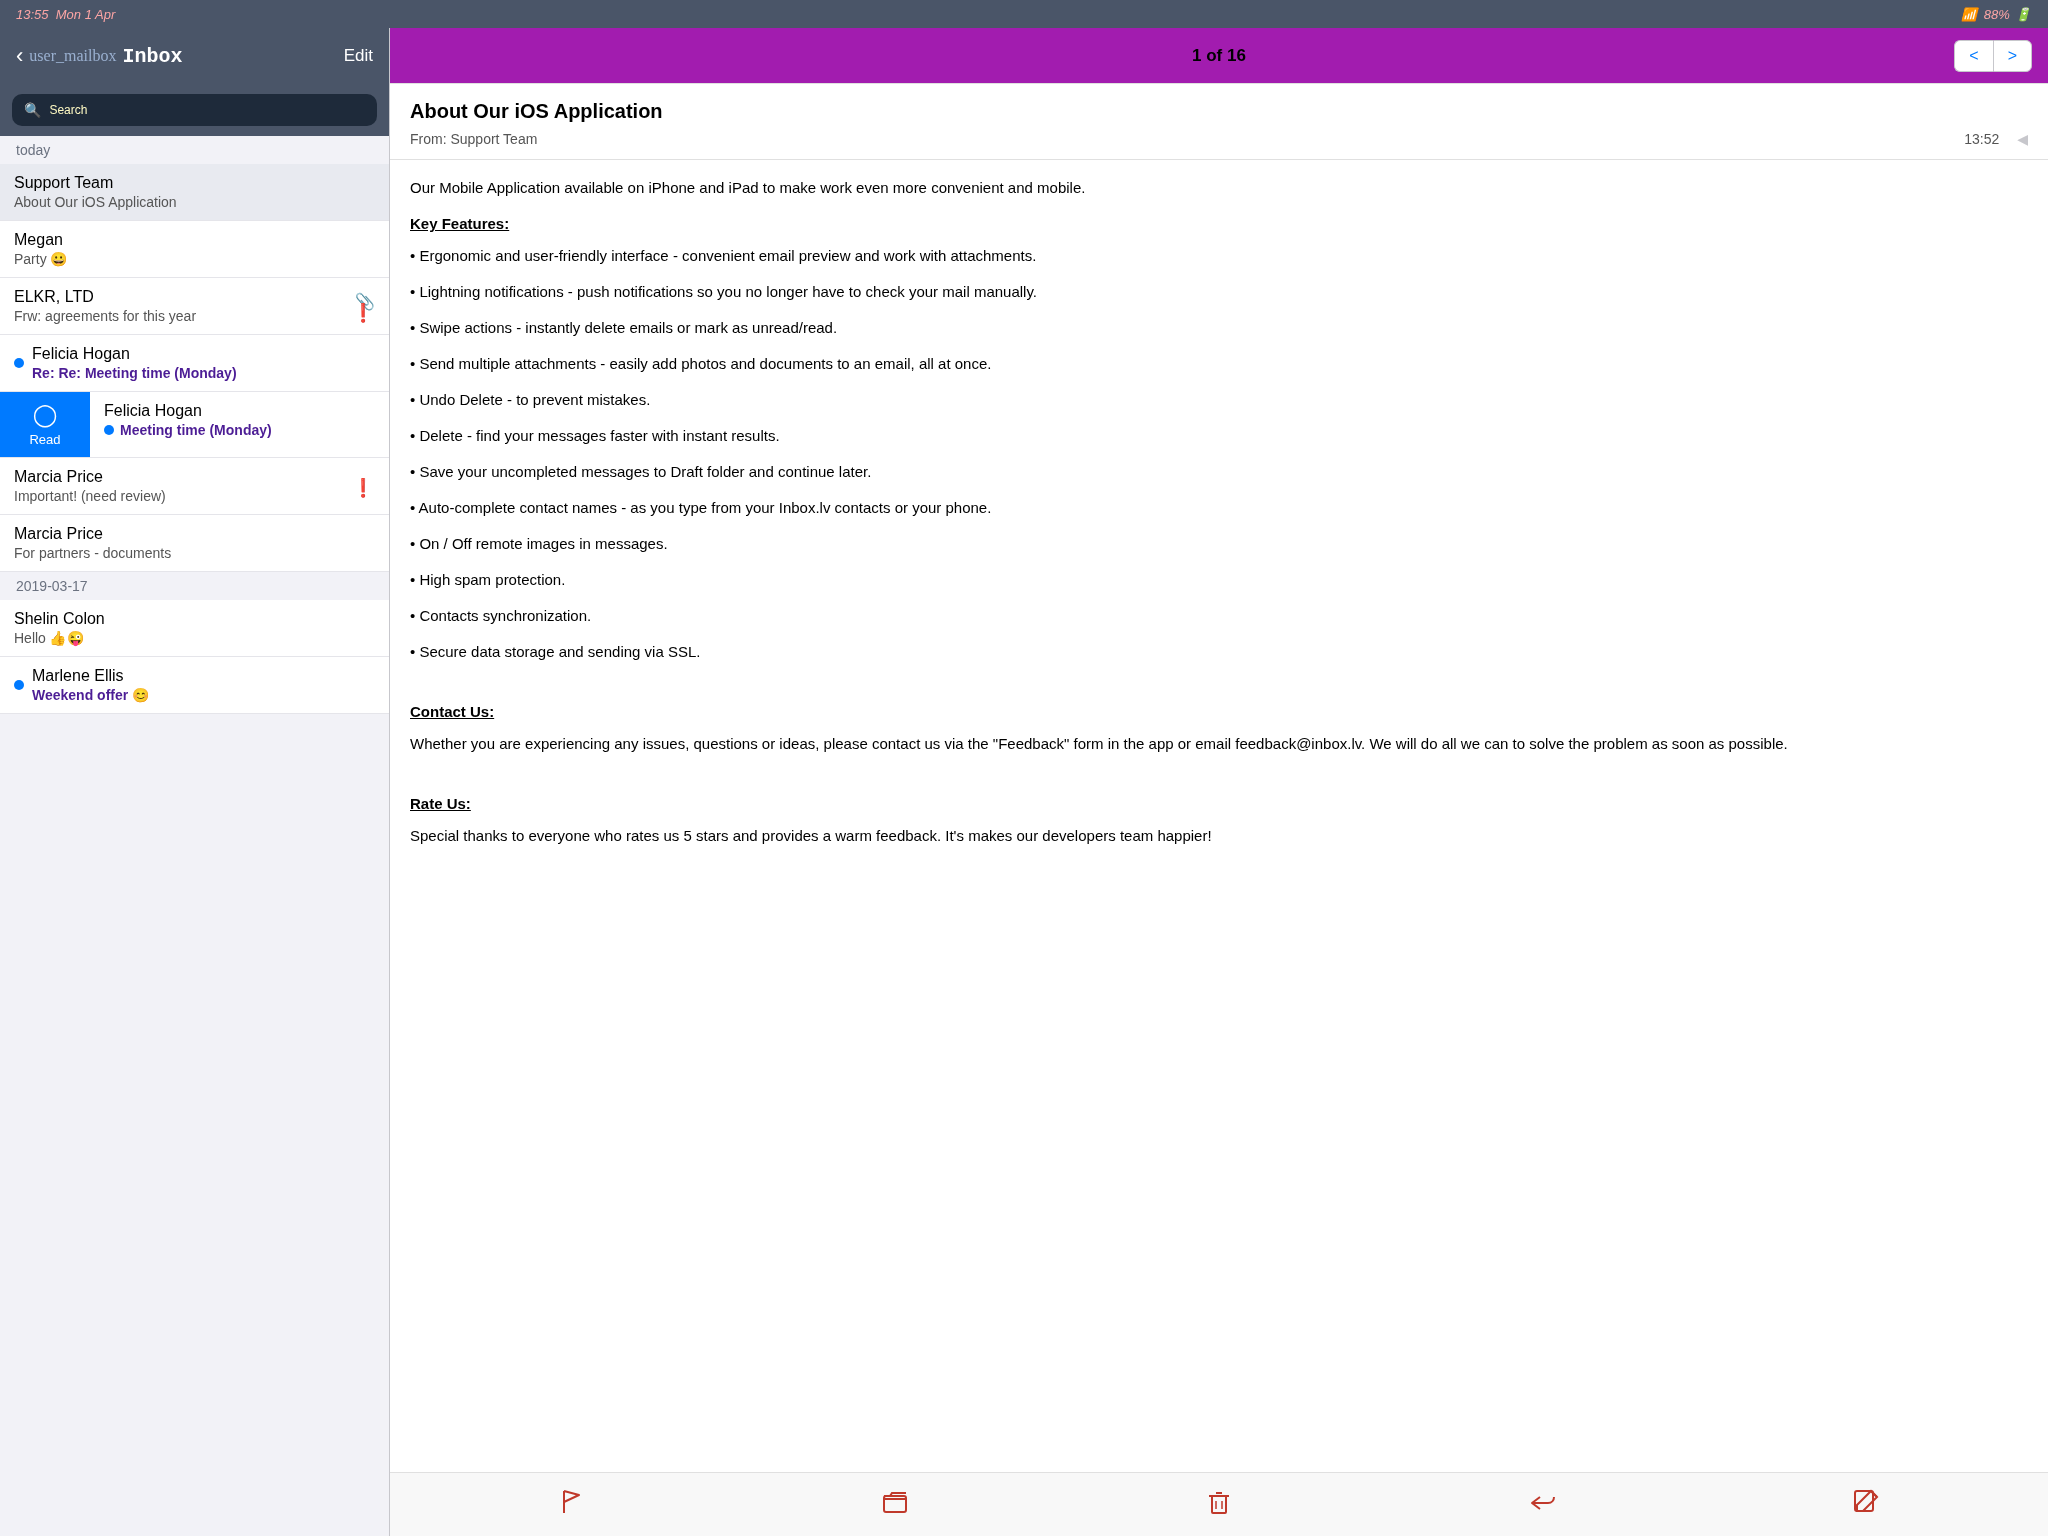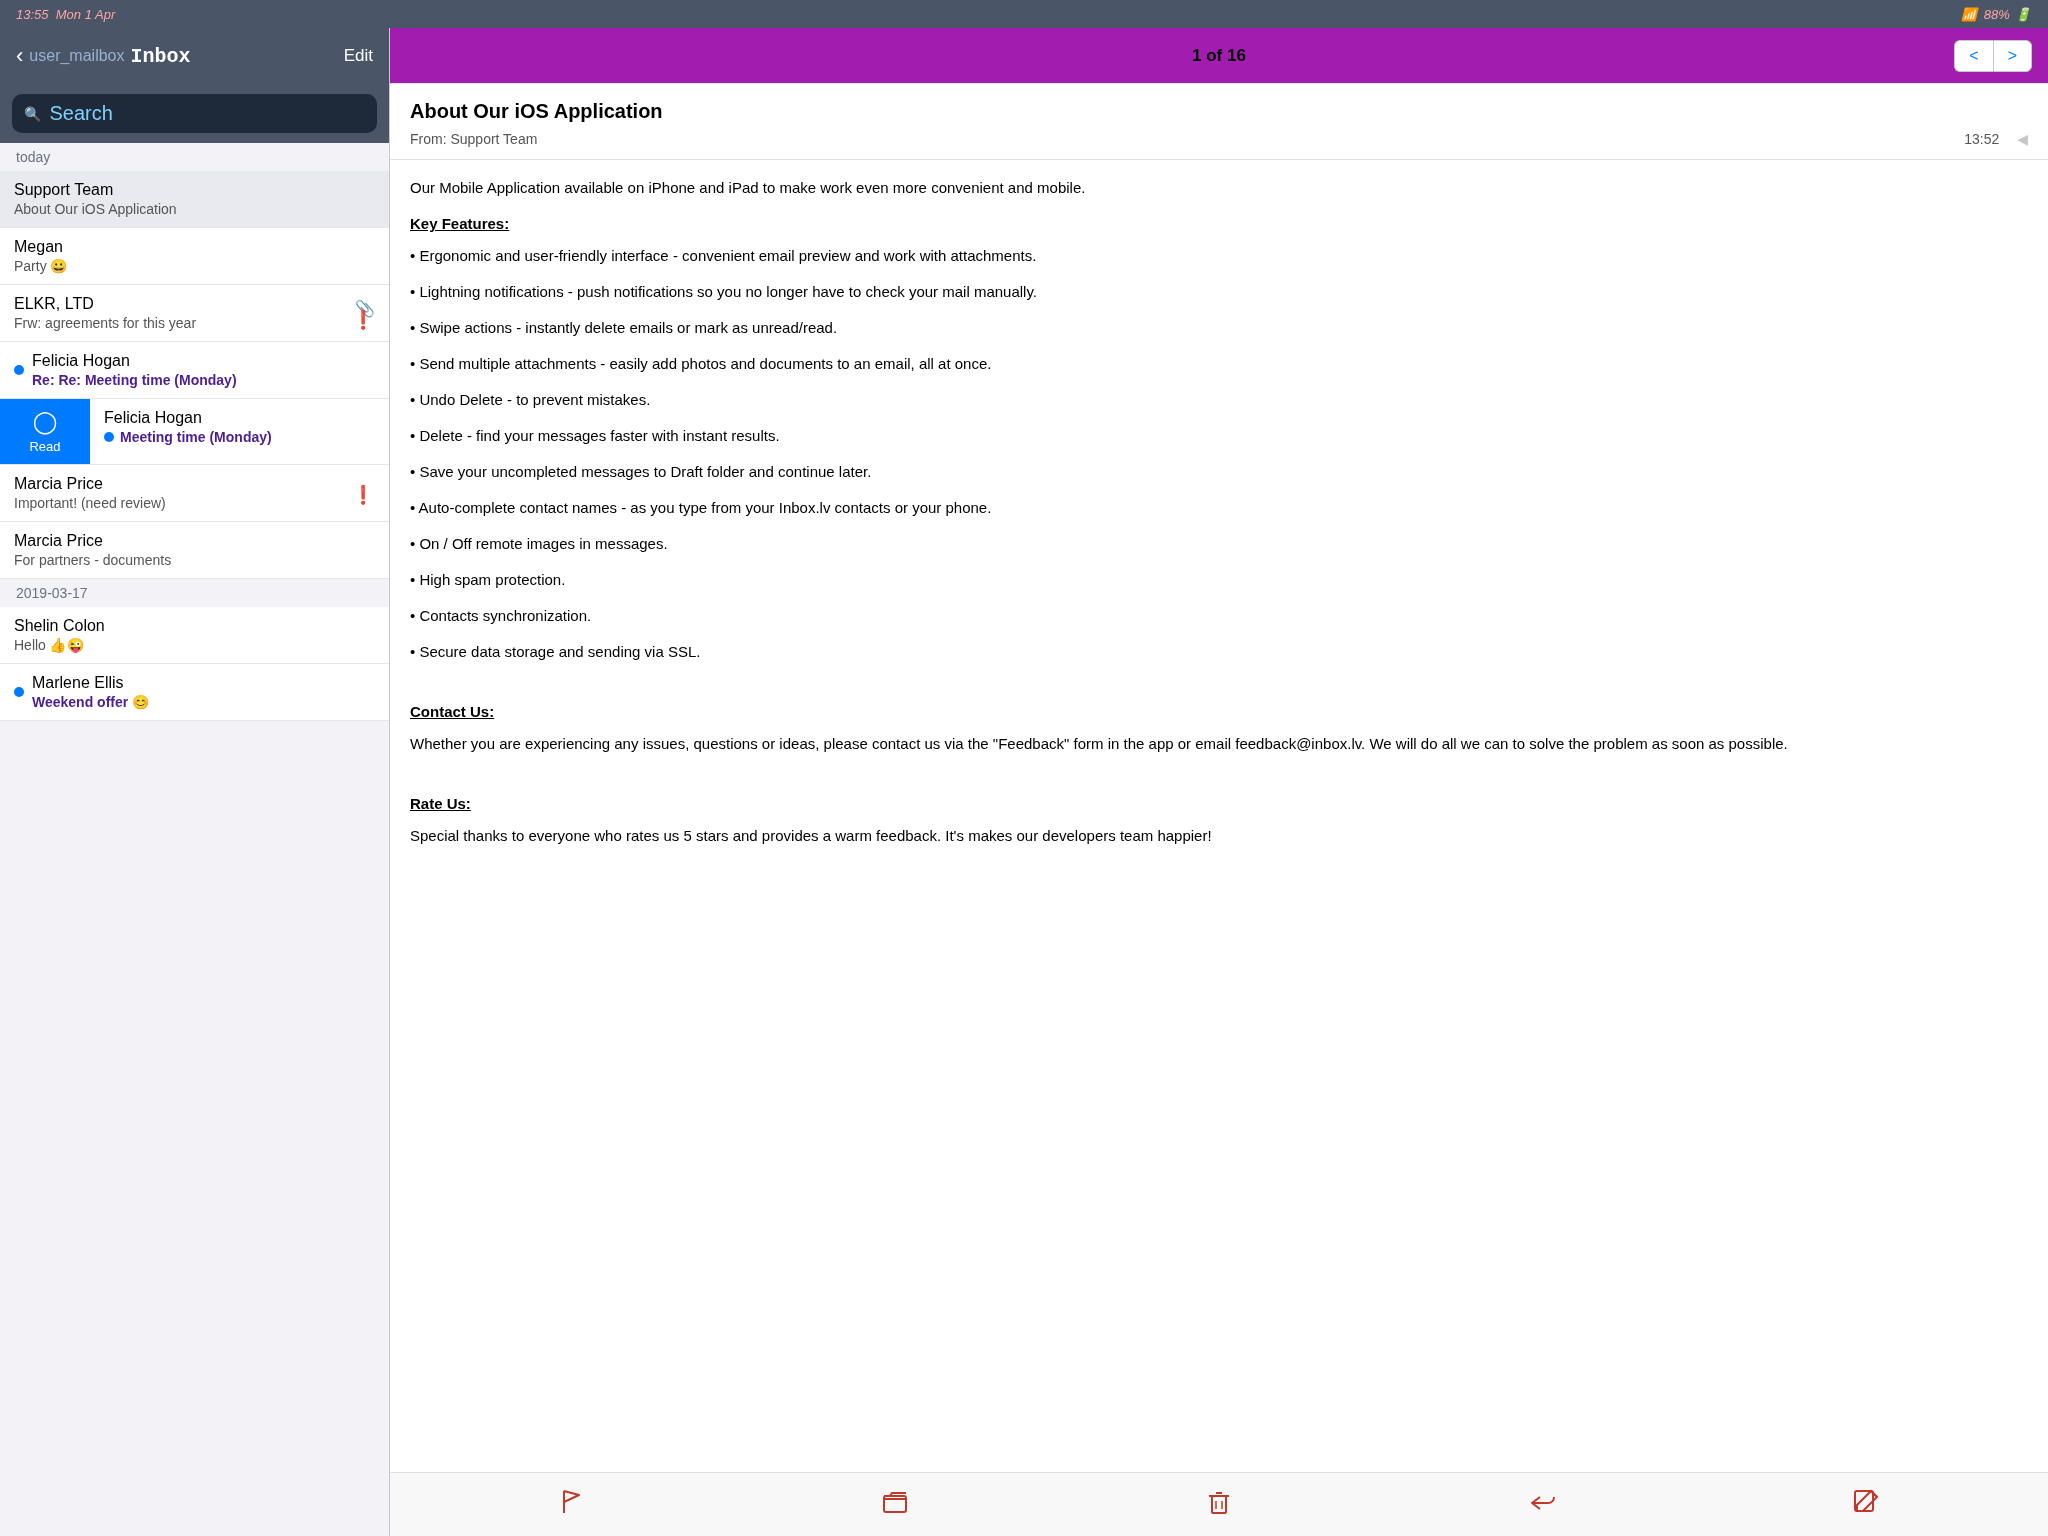--- a/index.html
+++ b/index.html
@@ -42,39 +42,39 @@
       background: #4a5568;
       padding: 10px 16px;
       display: flex;
       align-items: center;
       justify-content: space-between;
       height: 56px;
       flex-shrink: 0;
     }
     .sidebar-header-left { display: flex; align-items: center; gap: 6px; }
     .back-arrow { color: white; font-size: 22px; }
-    .mailbox-name { color: #9ab0d0; font-size: 16px; }
+    .mailbox-name { color: #9ab0d0; font-size: 16px; font-family: Liberation Serif, serif; }
     .inbox-title { color: white; font-size: 20px; font-weight: 600; font-family: Liberation Mono, monospace; }
     .edit-btn { color: white; font-size: 17px; }
 
     .search-bar {
       padding: 10px 12px;
       background: #4a5568;
       flex-shrink: 0;
     }
     .search-input-wrap {
       background: #1e2a3a;
       border-radius: 10px;
       display: flex;
       align-items: center;
       padding: 8px 12px;
       gap: 8px;
     }
     .search-icon { color: #8e8e93; font-size: 14px; }
-    .search-placeholder { color: #7dd3fc; font-size: 20px; }
+    .search-placeholder { color: #fef9c3; font-size: 12px; }
 
     .email-list {
       flex: 1;
       overflow-y: auto;
       background: #f2f2f7;
     }
 
     .section-date {
       padding: 6px 16px;
       font-size: 14px;

